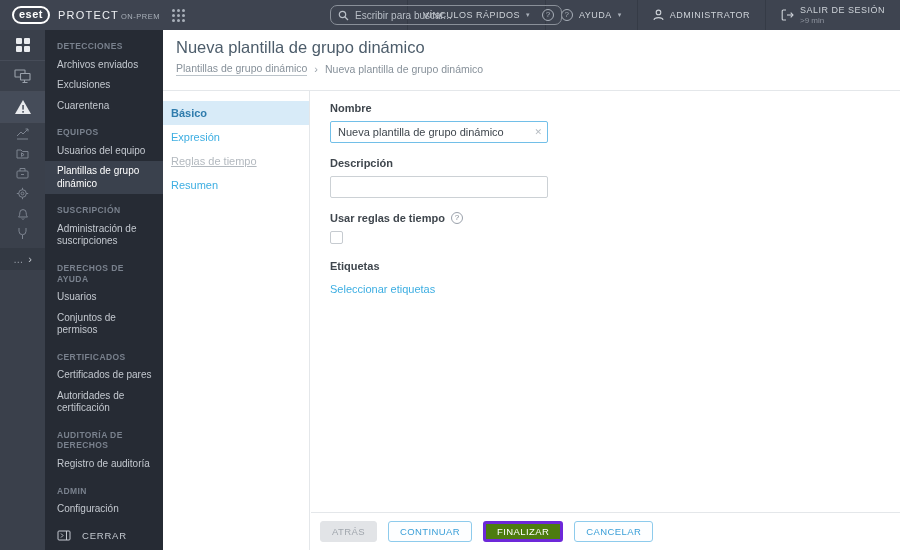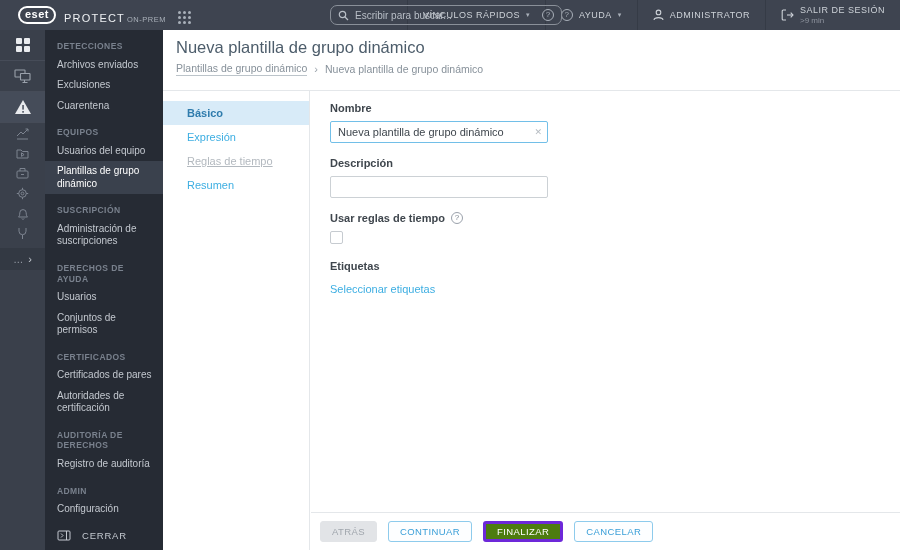--- a/index.html
+++ b/index.html
@@ -2,21 +2,21 @@
 <html><head>
 <meta charset="utf-8">
 <style>
   * { box-sizing: border-box; margin: 0; padding: 0; }
   html,body { width:900px; height:550px; }
   body { font-family: "Liberation Sans", sans-serif; overflow:hidden; background:#fff; }
   .app { position:relative; width:900px; height:550px; overflow:hidden; }
 
   
   .topbar { position:absolute; top:0; left:0; right:0; height:30px; background:#3e4450; display:flex; align-items:center; color:#cdd2d8; z-index:5; }
-  .brand { display:flex; align-items:flex-end; gap:8px; padding-left:18px; width:158px; flex:none; }
+  .brand { display:flex; align-items:center; gap:8px; padding-left:12px; width:158px; flex:none; }
   .eset-badge { color:#fff; border:2px solid #fff; border-radius:9px; font-weight:700; font-size:11px; line-height:13px; padding:0 5px 1px; letter-spacing:0.5px; }
   .product { color:#eef0f3; font-size:11px; letter-spacing:1.2px; white-space:nowrap; }
   .edition { color:#a9b0b9; font-size:7.5px; letter-spacing:0.5px; margin-left:2px; }
   .apps-grid { display:grid; grid-template-columns:repeat(3,3px); grid-gap:2px; margin-left:4px; cursor:pointer; }
   .apps-grid i { width:3px; height:3px; background:#a9b0b9; border-radius:50%; }
   .search-wrap { position:absolute; left:330px; top:5px; width:232px; height:20px; border:1px solid #8a9099; border-radius:7px; display:flex; align-items:center; padding:0 7px; gap:6px; }
   .search-wrap input { flex:1; background:transparent; border:none; outline:none; color:#dfe3e8; font-size:10px; font-family:inherit; }
   .search-wrap input::placeholder { color:#b9bfc7; }
   .help-circle { width:12px; height:12px; border:1px solid #a9b0b9; border-radius:50%; color:#a9b0b9; font-size:8px; line-height:10px; text-align:center; flex:none; cursor:pointer; }
   .topbar-right { margin-left:auto; display:flex; align-items:stretch; height:30px; }
@@ -44,21 +44,21 @@
   
   .main { position:absolute; top:30px; left:163px; right:0; bottom:0; background:#fff; }
   .page-title { position:absolute; top:8px; left:13px; font-size:16.5px; font-weight:400; color:#4d5d6b; }
   .breadcrumb { position:absolute; top:32px; left:13px; font-size:10.5px; color:#87919a; display:flex; align-items:center; }
   .bc-link { color:#87919a; border-bottom:1px solid #bcc4ca; padding-bottom:1px; cursor:pointer; }
   .bc-sep { margin:0 7px; color:#9aa3ab; font-size:11px; }
   .content-top { position:absolute; top:60px; left:0; right:0; border-top:1px solid #e4e7ea; }
 
   
   .wizard { position:absolute; top:61px; left:0; width:147px; bottom:0; border-right:1px solid #e4e7ea; padding-top:10px; }
-  .step { font-size:11px; padding:6px 24px; cursor:pointer; }
+  .step { font-size:11px; padding:6px 8px; cursor:pointer; }
   .step.active { background:#d8ebf8; color:#2f7cad; font-weight:700; }
   .step.link { color:#3daee2; }
   .step.disabled { color:#b3b9bf; cursor:default;text-decoration:underline; }
 
   
   .form-area { position:absolute; top:72px; left:167px; width:218px; }
   .f-label { font-size:11px; font-weight:700; color:#3f464d; margin-bottom:7px; display:flex; align-items:center; gap:6px; }
   .f-label.mt { margin-top:14px; }
   .input-wrap { position:relative; }
   .txt-input { width:100%; height:22px; border:1px solid #ccd1d5; border-radius:2px; font-size:11px; font-family:inherit; color:#3f464d; padding:0 7px; outline:none; background:#fff; }

